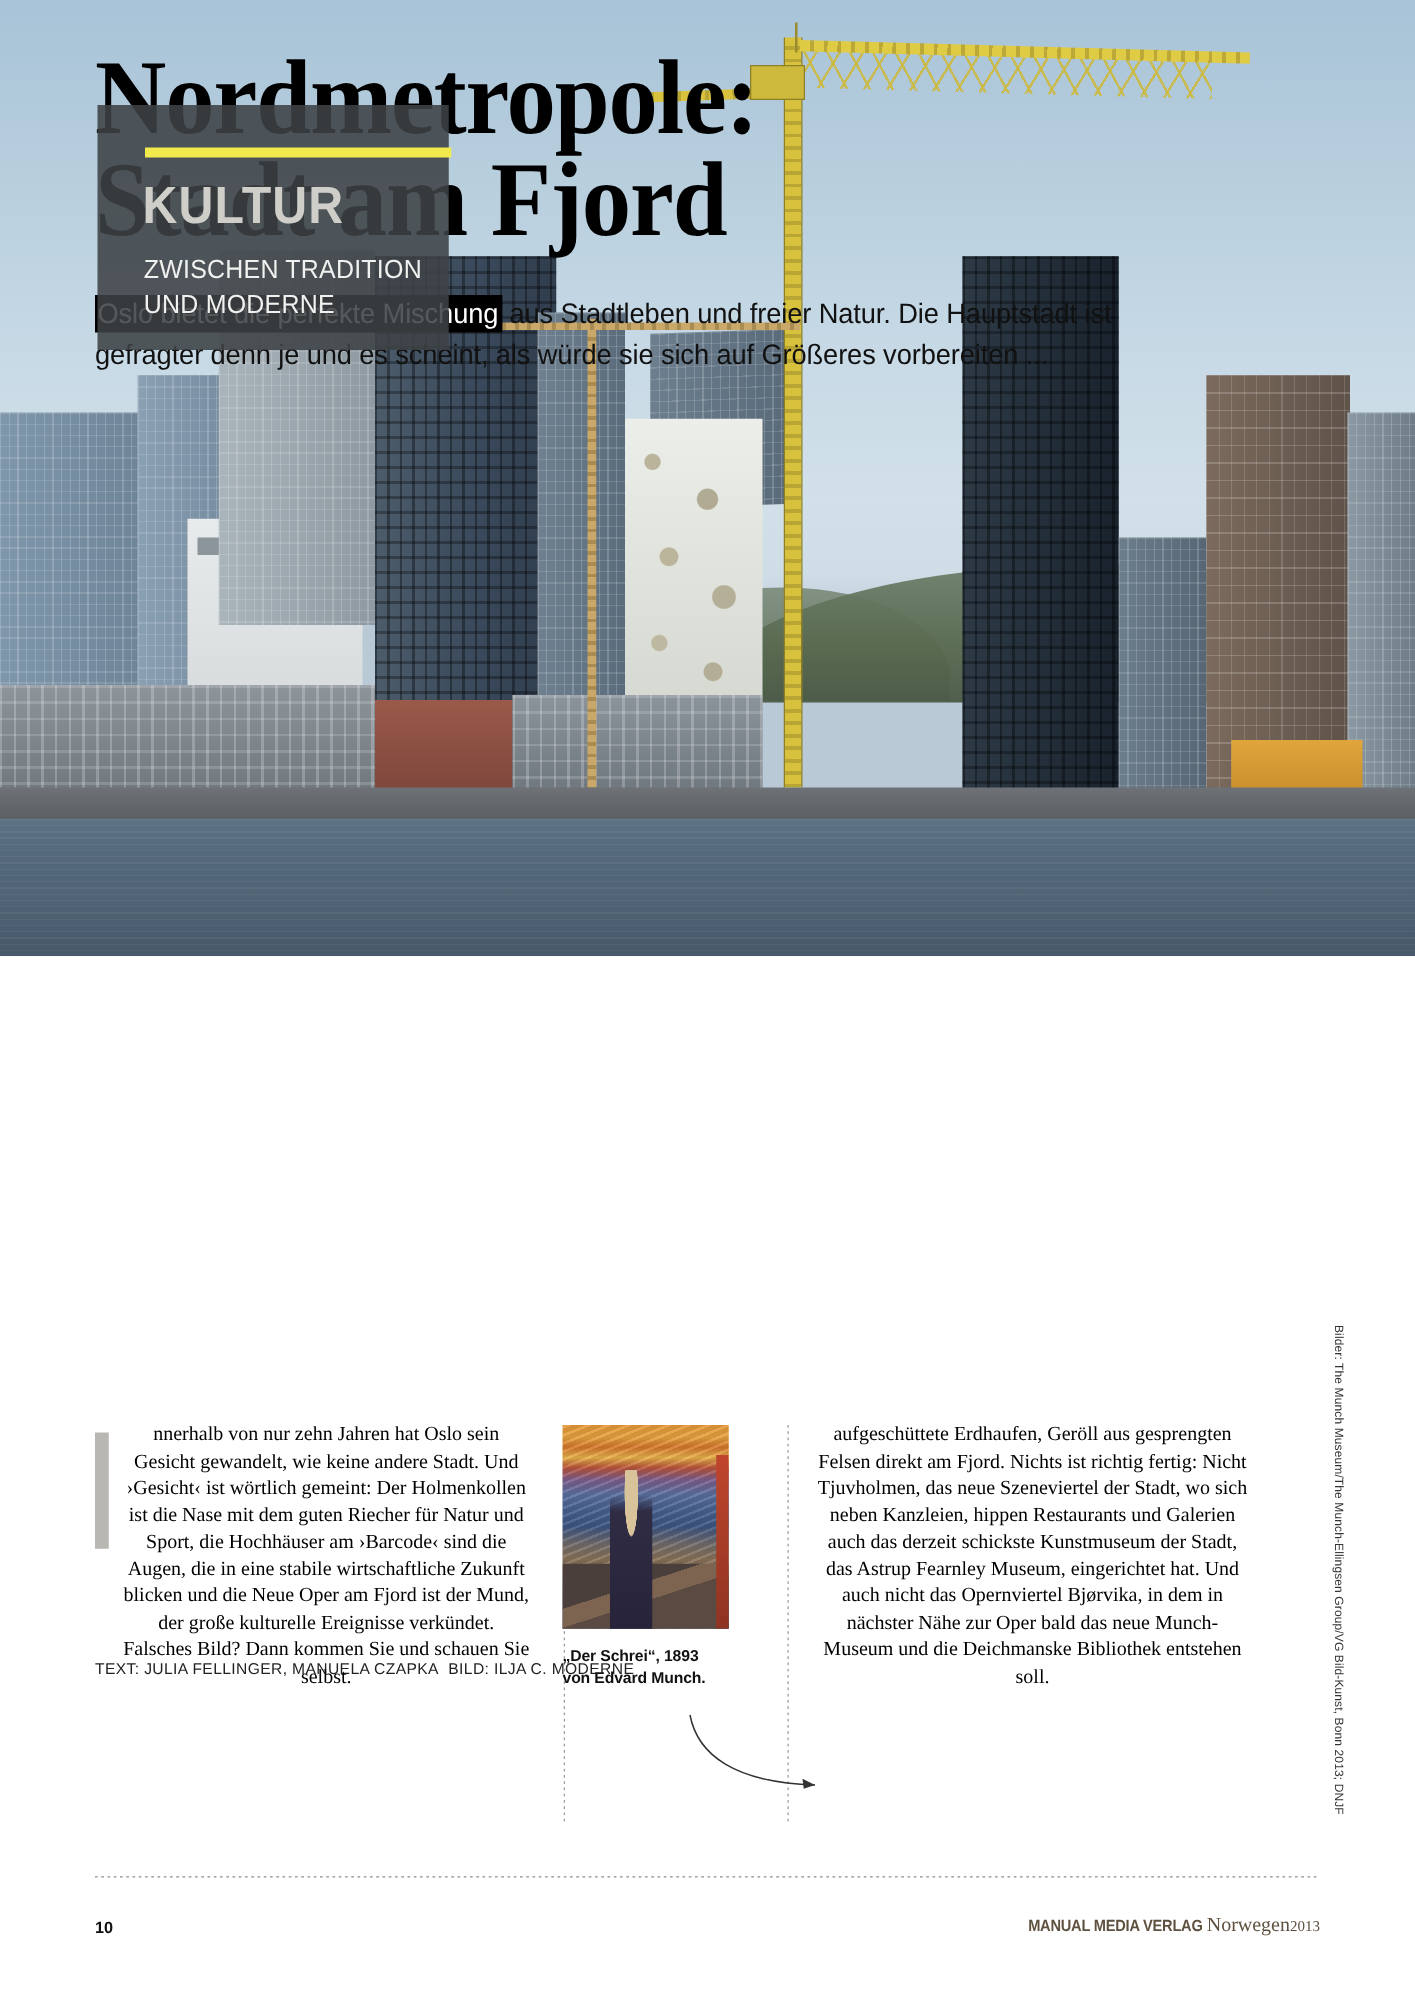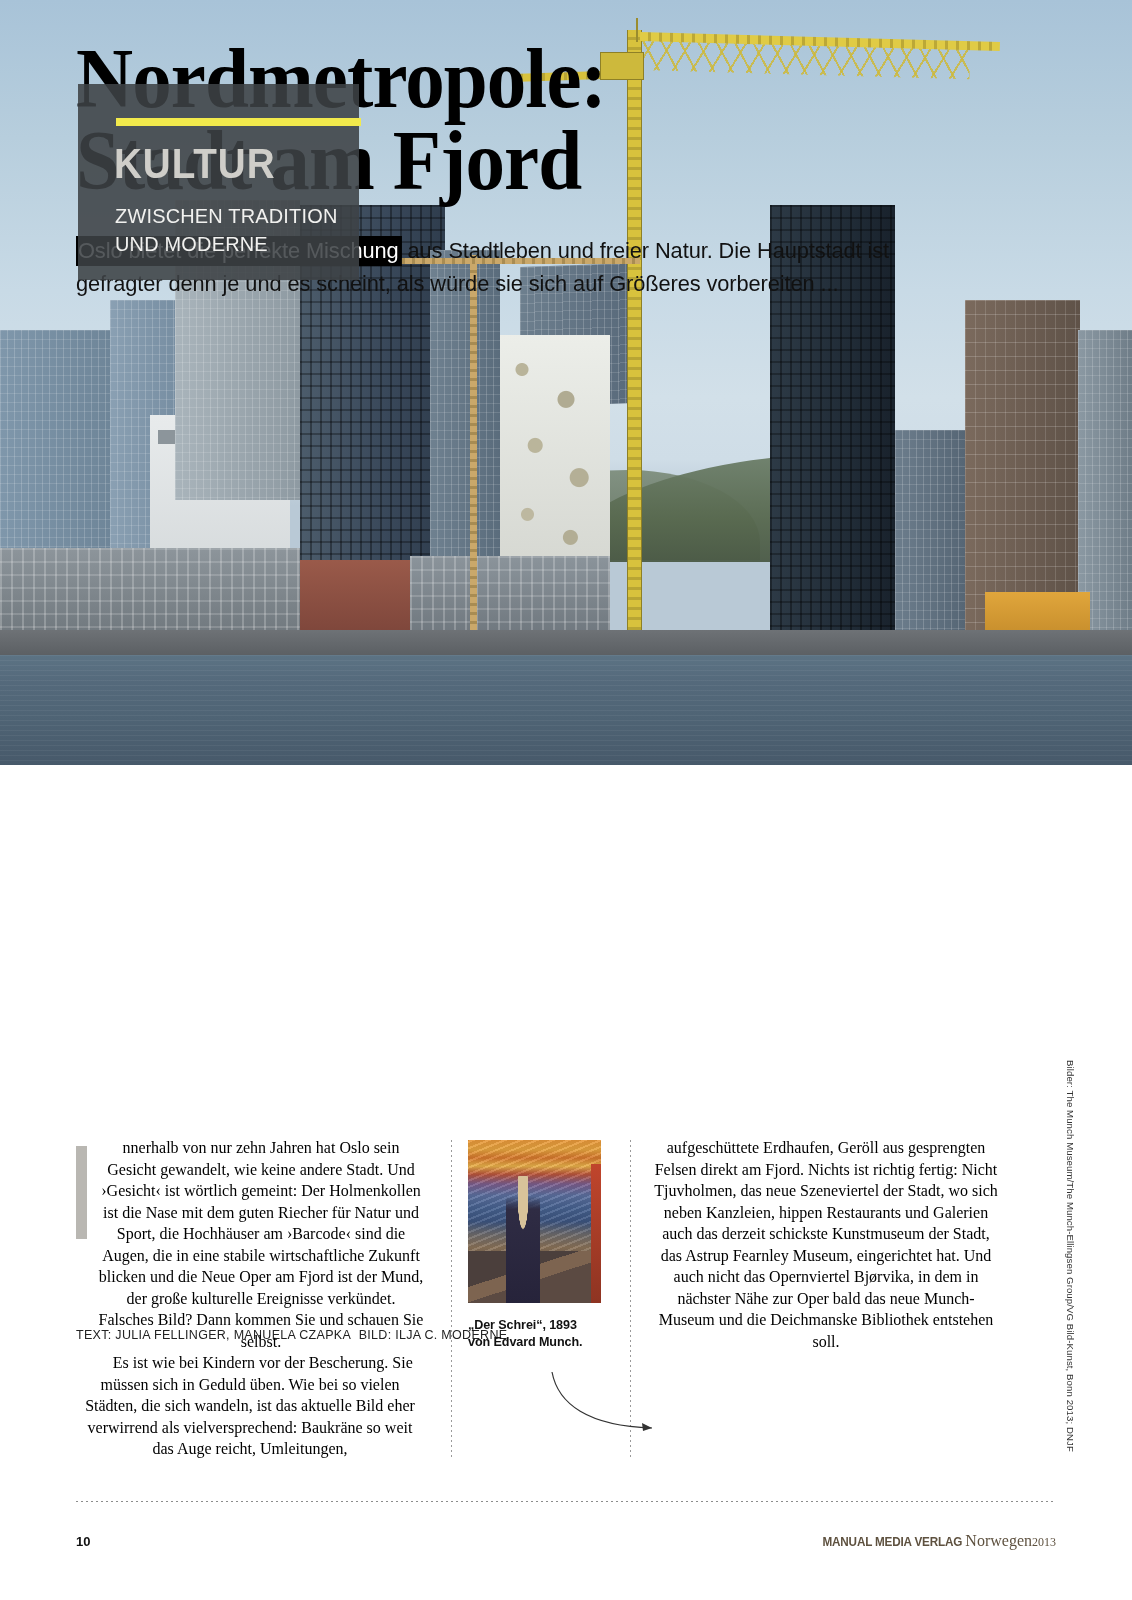--- a/index.html
+++ b/index.html
@@ -241,21 +241,21 @@
     position: absolute;
     left: 76px; top: 1146px;
     width: 11px; height: 93px;
     background: #b9b7b2;
   }
   .col-1 .first { padding-left: 22px; }
 
   
   .munch-fig {
     position: absolute;
-    left: 468px; top: 1140px;
+    left: 450px; top: 1140px;
     width: 147px;
   }
   .munch-img {
     width: 133px; height: 163px;
     position: relative;
     overflow: hidden;
     background:
       linear-gradient(to bottom,
         #e8983a 0%, #e6a33f 6%, #d4762c 11%, #e8b14a 16%,
         #b9543a 21%, #7b5d8c 27%, #5b6f9e 34%, #46618f 42%,
@@ -456,21 +456,20 @@
   <span>TEXT:</span>
   <b>JULIA FELLINGER, MANUELA CZAPKA</b>&nbsp;
   <span>BILD:</span>
   <b>ILJA C. MODERNE</b>
 </div>
 
 <div class="dropcap-bar"></div>
 
 <div class="col col-1">
   <p class="first">nnerhalb von nur zehn Jahren hat Oslo sein Gesicht gewandelt, wie keine andere Stadt. Und ›Gesicht‹ ist wörtlich gemeint: Der Holmenkollen ist die Nase mit dem guten Riecher für Natur und Sport, die Hochhäuser am ›Barcode‹ sind die Augen, die in eine stabile wirtschaftliche Zukunft blicken und die Neue Oper am Fjord ist der Mund, der große kulturelle Ereignisse verkündet. Falsches Bild? Dann kommen Sie und schauen Sie selbst.</p>
-  <p>Es ist wie bei Kindern vor der Bescherung. Sie müssen sich in Geduld üben. Wie bei so vielen Städten, die sich wandeln, ist das aktuelle Bild eher verwirrend als vielversprechend: Baukräne so weit das Auge reicht, Umleitungen,</p>
 </div>
 
 <div class="col col-2">
   <p>aufgeschüttete Erdhaufen, Geröll aus gesprengten Felsen direkt am Fjord.  Nichts ist richtig fertig: Nicht Tjuvholmen, das neue Szeneviertel der Stadt, wo sich neben Kanzleien, hippen Restaurants und Galerien auch das derzeit schickste Kunstmuseum der Stadt, das Astrup Fearnley Museum, eingerichtet hat. Und auch nicht das Opernviertel Bjørvika, in dem in nächster Nähe zur Oper bald das neue Munch-Museum und die Deichmanske Bibliothek entstehen soll.</p>
 </div>
 
 <div class="vrule v1"></div>
 <div class="vrule v2"></div>
 
 <div class="munch-fig">

